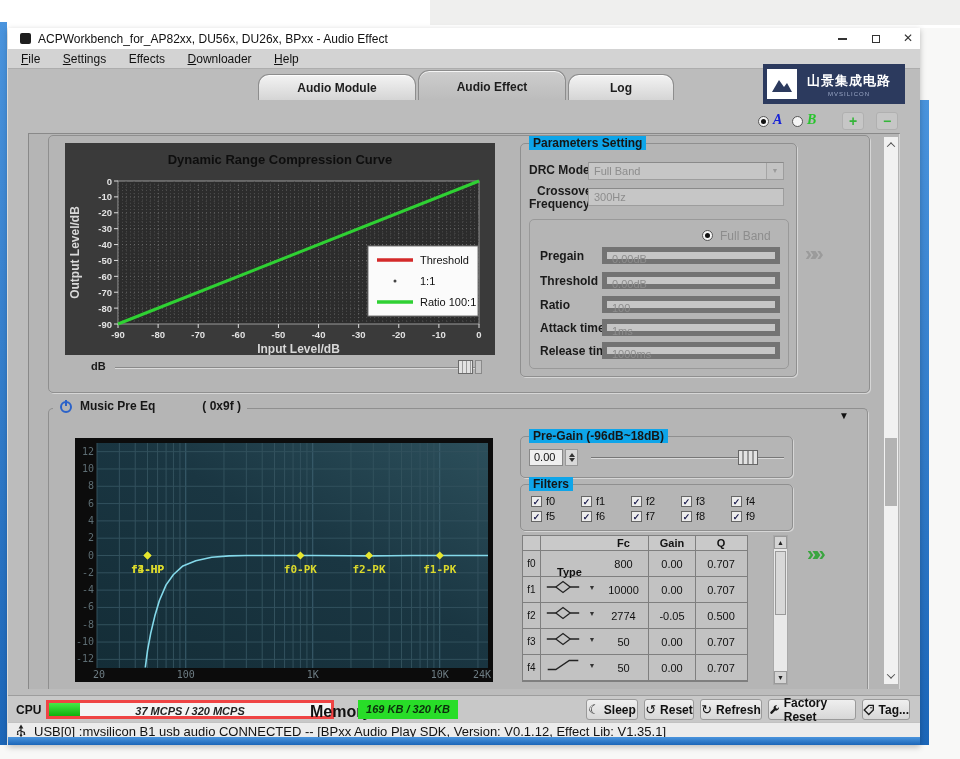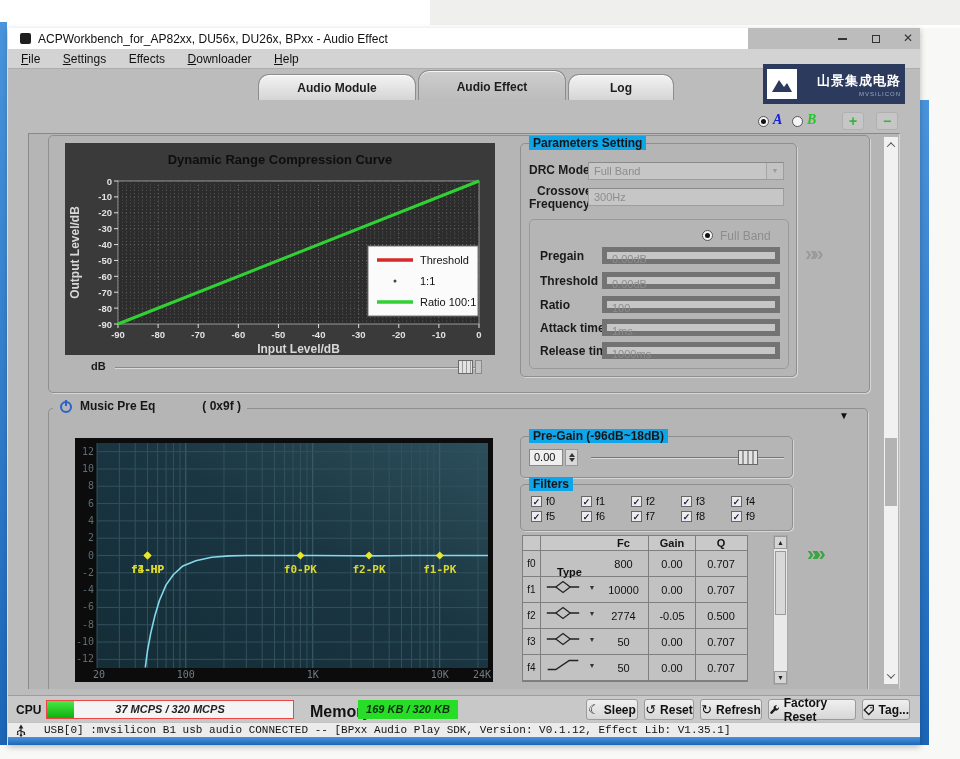--- a/index.html
+++ b/index.html
@@ -9,42 +9,42 @@
 
   
   #root { position:absolute; left:0; top:0; width:960px; height:759px; background:#f8f8f7; }
   #top-white { left:0; top:0; width:960px; height:28px; background:#ffffff; }
   #top-gray { left:430px; top:0; width:530px; height:25px; background:#efefee; }
   #left-blue { left:0; top:22px; width:7px; height:723px; background:linear-gradient(180deg,#4a94dd,#1c66b8); }
   #right-blue { left:920px; top:100px; width:9px; height:645px; background:linear-gradient(180deg,#4a94dd,#1c66b8); }
 
   
   #win { left:8px; top:28px; width:912px; height:717px; background:#bcbcbc; box-shadow:0 2px 6px rgba(0,0,0,.25); overflow:hidden; }
-  #titlebar { left:0; top:0; width:740px; height:21px; background:#ffffff; }
+  #titlebar { left:0; top:0; width:912px; height:21px; background:#ffffff; }
   #app-icon { left:12px; top:5px; width:11px; height:11px; background:#1e1e1e; border-radius:2px; }
   #title-text { left:30px; top:4px; font-size:12px; color:#111; white-space:nowrap; }
   .win-btn { top:0; width:28px; height:21px; text-align:center; line-height:21px; color:#333; font-size:12px; cursor:default; }
   #btn-min { left:820px; } #btn-max { left:854px; } #btn-close { left:886px; }
   .glyph-min { display:inline-block; width:9px; height:1.5px; background:#333; vertical-align:middle; }
   .glyph-max { display:inline-block; width:8px; height:8px; border:1.3px solid #333; vertical-align:middle; }
 
   #menubar { left:0; top:21px; width:912px; height:20px; background:#d3d3d3; border-bottom:1px solid #adadad; padding-left:4px; }
   .menu-item { display:inline-block; padding:0 9px; line-height:19px; font-size:12px; color:#111; }
   .accel::first-letter { text-decoration:underline; }
 
   
   .tab { top:46px; height:26px; background:linear-gradient(#f3f3f3,#d5d5d5); border:1px solid #8d8d8d; border-bottom:none; border-radius:11px 11px 0 0; text-align:center; font-weight:bold; font-size:12px; color:#1d1d1d; line-height:26px; box-shadow:inset 0 1px 0 rgba(255,255,255,.8); }
   #tab-module { left:250px; width:158px; }
   #tab-effect { left:410px; width:148px; top:42px; height:30px; line-height:32px; background:linear-gradient(#cdcdcd,#bcbcbc); }
   #tab-log { left:560px; width:106px; }
 
   
   #logo { left:755px; top:36px; width:142px; height:40px; background:#2c3a5e; display:flex; align-items:center; padding:4px; }
   #logo-mark { width:30px; height:30px; background:#ffffff; display:flex; align-items:center; justify-content:center; }
-  #logo-texts { flex:1; text-align:right; color:#fff; }
+  #logo-texts { flex:1; text-align:center; color:#fff; }
   #logo-cn { font-size:13px; font-weight:bold; letter-spacing:1px; }
   #logo-en { font-size:6px; color:#9aa7c6; letter-spacing:1px; margin-top:1px; }
 
   
   .radio { width:11px; height:11px; border:1px solid #555; border-radius:50%; background:#f5f5f5; }
   .radio.sel::after { content:""; display:block; width:5px; height:5px; background:#111; border-radius:50%; margin:2px; }
   #radio-a { left:750px; top:88px; } #radio-b { left:784px; top:88px; }
   #label-a { left:765px; top:84px; font-family:"Liberation Serif",serif; font-style:italic; font-weight:bold; font-size:14px; color:#1722d6; }
   #label-b { left:799px; top:84px; font-family:"Liberation Serif",serif; font-style:italic; font-weight:bold; font-size:14px; color:#27c42c; }
   .pm-btn { top:84px; width:22px; height:18px; background:#c6c6c6; border:1px solid #b0b0b0; border-radius:3px; color:#35b53a; font-weight:bold; text-align:center; line-height:16px; font-size:14px; }
@@ -128,34 +128,34 @@
   .ms-arrow { position:absolute; left:0; width:14px; height:16px; display:flex; align-items:center; justify-content:center; }
   #ms-up { top:0; } #ms-dn { bottom:0; }
   .chev { width:6px; height:6px; border-left:1.6px solid #505050; border-top:1.6px solid #505050; }
   .chev.up { transform:rotate(45deg) translate(1px,1px); }
   .chev.dn { transform:rotate(225deg) translate(1px,1px); }
   #ms-thumb { position:absolute; left:1px; top:301px; width:12px; height:68px; background:#b3b3b3; }
 
   
   #bottombar { left:0; top:667px; width:912px; height:27px; background:#c8c8c8; border-top:1px solid #9d9d9d; }
   #cpu-label { left:8px; top:7px; font-size:12px; font-weight:bold; color:#111; }
-  #cpu-bar { left:38px; top:4px; width:248px; height:19px; background:#f4f4f4; border:1px solid #ef4444; }
+  #cpu-bar { left:38px; top:4px; width:288px; height:19px; background:#f4f4f4; border:3px solid #ef4444; }
   #cpu-fill { position:absolute; left:0; top:0; height:100%; background:linear-gradient(180deg,#47e847,#0db10d); }
   #cpu-text { position:absolute; left:0; top:2px; width:100%; text-align:center; font-size:11px; font-weight:bold; font-style:italic; color:#222; }
   #mem-label { left:302px; top:7px; font-size:16px; font-weight:bold; color:#111; }
   #mem-badge { left:350px; top:4px; width:100px; height:19px; background:#28dd28; text-align:center; line-height:19px; font-size:11px; font-weight:bold; font-style:italic; color:#0c2d0c; }
   .bb-btn { top:3px; height:21px; background:linear-gradient(#efefef,#d7d7d7); border:1px solid #9a9a9a; border-radius:3px; display:flex; align-items:center; justify-content:center; gap:4px; font-size:12px; font-weight:bold; color:#111; }
   #btn-sleep { left:578px; width:52px; } #btn-reset { left:636px; width:50px; }
   #btn-refresh { left:692px; width:62px; } #btn-factory { left:760px; width:88px; }
   #btn-tag { left:854px; width:48px; }
   .bb-ic { font-size:13px; font-weight:normal; line-height:1; }
 
   
   #statusbar { left:0; top:694px; width:912px; height:15px; background:#ececec; border-top:1px solid #c2c2c2; }
-  #status-text { left:36px; top:1px; font-size:11px; color:#111; white-space:nowrap;font-family:Liberation Mono, monospace; }
+  #status-text { left:26px; top:1px; font-size:13px; color:#111; white-space:nowrap; }
   #usb-icon { left:7px; top:1px; }
   #blue-bottom { left:0; top:709px; width:912px; height:8px; background:linear-gradient(180deg,#4a94dd,#1c66b8); }
 </style>
 </head>
 <body>
 
 <div id="root">
   <div id="top-white" class="abs"></div>
   <div id="top-gray" class="abs"></div>
   <div id="left-blue" class="abs"></div>

